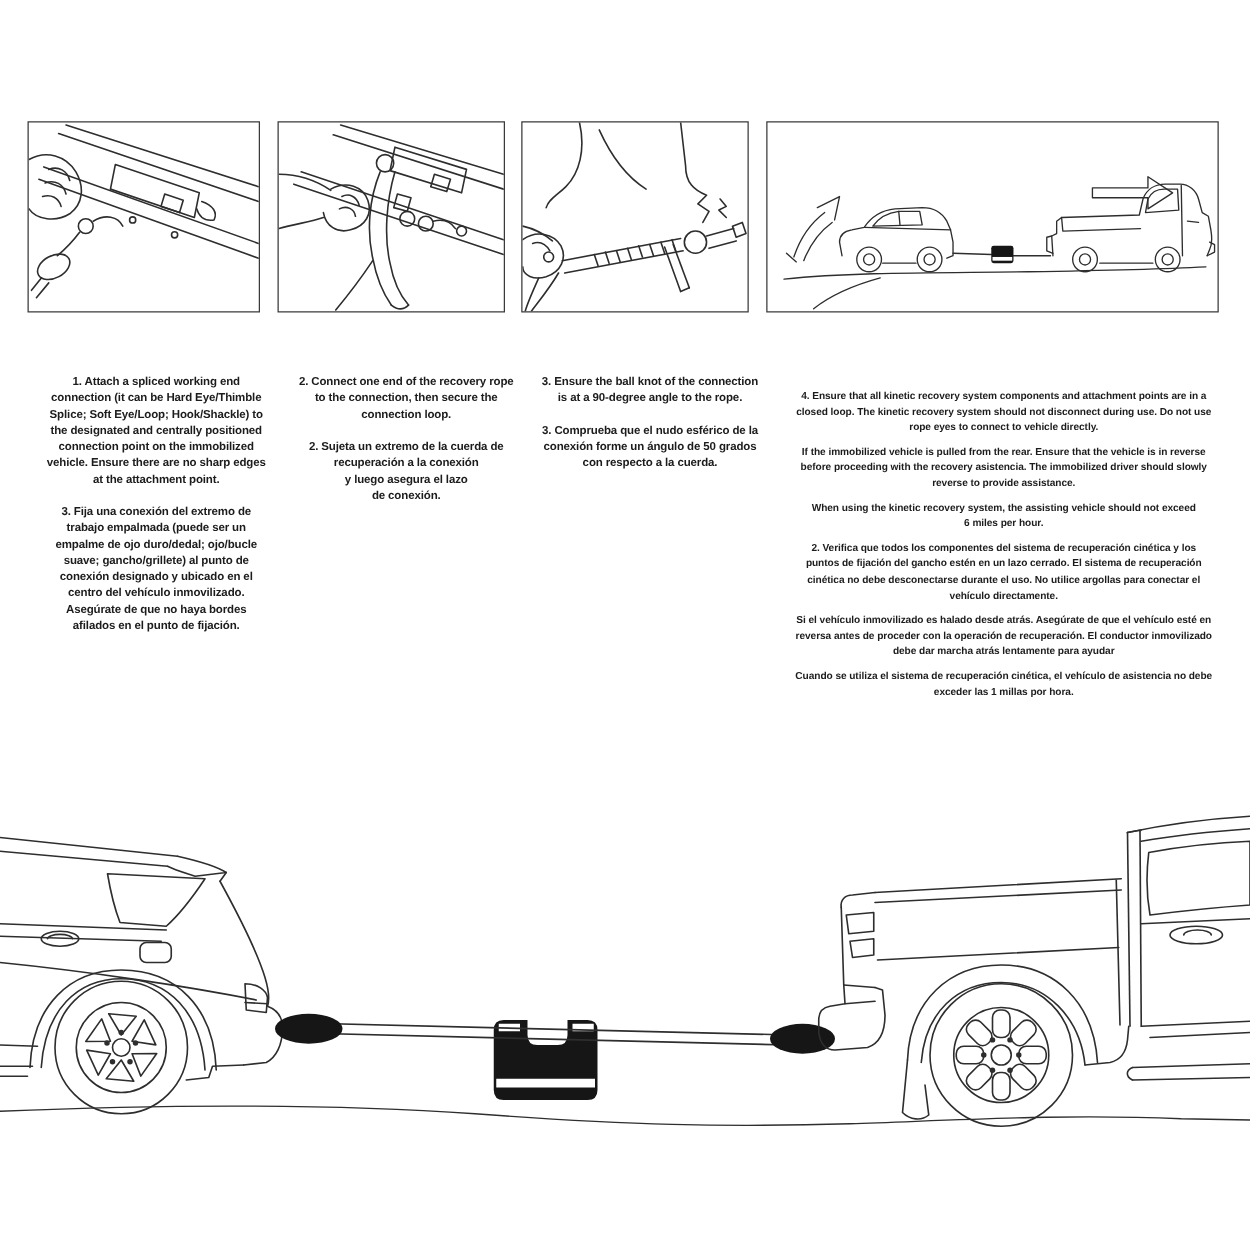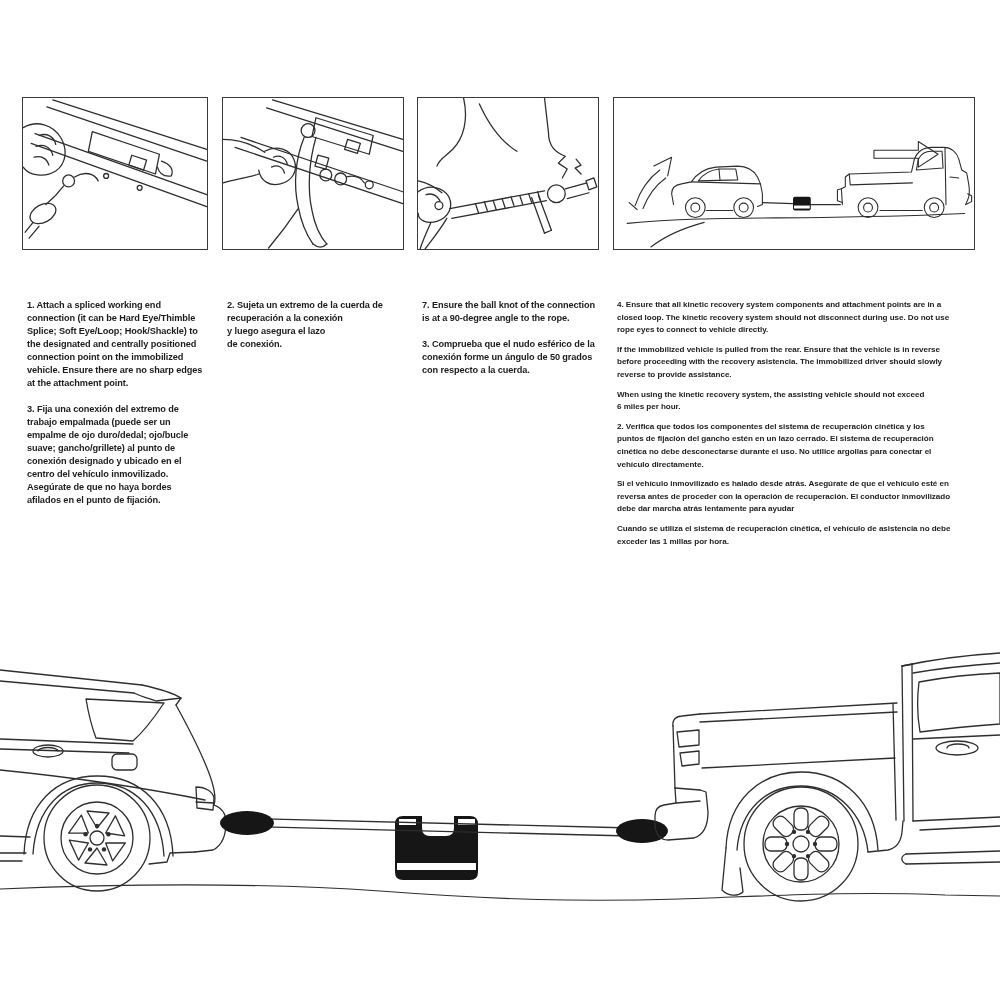--- a/index.html
+++ b/index.html
@@ -1,27 +1,27 @@
 <!DOCTYPE html>
 <html><head>
 <meta charset="utf-8">
 <style>
   html,body{margin:0;padding:0;background:#fff;}
   #page{position:relative;width:1000px;height:1000px;background:#fff;overflow:hidden;
-        font-family:"Liberation Sans",sans-serif;}
+        font-family:"Liberation Sans",sans-serif;text-align:center;}
   .panel{position:absolute;border:1.5px solid #3a3a3a;background:#fff;box-sizing:border-box;}
   .panel svg{display:block;width:100%;height:100%;}
   .sketch{stroke:#2e2e2e;stroke-width:1.3;fill:none;stroke-linecap:round;stroke-linejoin:round;}
   .sketch-thin{stroke:#2e2e2e;stroke-width:1.1;fill:none;stroke-linecap:round;stroke-linejoin:round;}
   .fillblack{fill:#161616;stroke:none;}
   .filldot{fill:#2e2e2e;stroke:none;}
   .step-text{position:absolute;color:#1c1c1c;font-weight:700;}
   .step-text p{margin:0 0 13px 0;white-space:pre-line;}
   .cols123{width:196px;font-size:9.2px;line-height:13px;letter-spacing:-0.1px;}
-  .col4{width:372px;font-size:8.1px;line-height:12.6px;letter-spacing:-0.05px;}
+  .col4{width:372px;font-size:8.1px;line-height:12.6px;letter-spacing:-0.05px;margin-top:12px;}
   .col4 p{margin:0 0 7px 0;}
   #bottom-figure{position:absolute;left:0;top:640px;width:1000px;height:330px;}
 </style>
 </head>
 <body>
 
 <div id="page">
 
   <div class="panel" style="left:22px;top:97px;width:186px;height:153px">
     <svg viewBox="0 0 186 153">
@@ -188,28 +188,31 @@
 trabajo empalmada (puede ser un
 empalme de ojo duro/dedal; ojo/bucle
 suave; gancho/grillete) al punto de
 conexión designado y ubicado en el
 centro del vehículo inmovilizado.
 Asegúrate de que no haya bordes
 afilados en el punto de fijación.</p>
   </div>
 
   <div class="step-text cols123" style="left:227px;top:299px">
+    <p>2. Connect one end of the recovery rope
+to the connection, then secure the
+connection loop.</p>
     <p>2. Sujeta un extremo de la cuerda de
 recuperación a la conexión
 y luego asegura el lazo
 de conexión.</p>
   </div>
 
   <div class="step-text cols123" style="left:422px;top:299px">
-    <p>7. Ensure the ball knot of the connection
+    <p>3. Ensure the ball knot of the connection
 is at a 90-degree angle to the rope.</p>
     <p>3. Comprueba que el nudo esférico de la
 conexión forme un ángulo de 50 grados
 con respecto a la cuerda.</p>
   </div>
 
   <div class="step-text col4" style="left:617px;top:299px">
     <p>4. Ensure that all kinetic recovery system components and attachment points are in a
 closed loop. The kinetic recovery system should not disconnect during use. Do not use
 rope eyes to connect to vehicle directly.</p>

